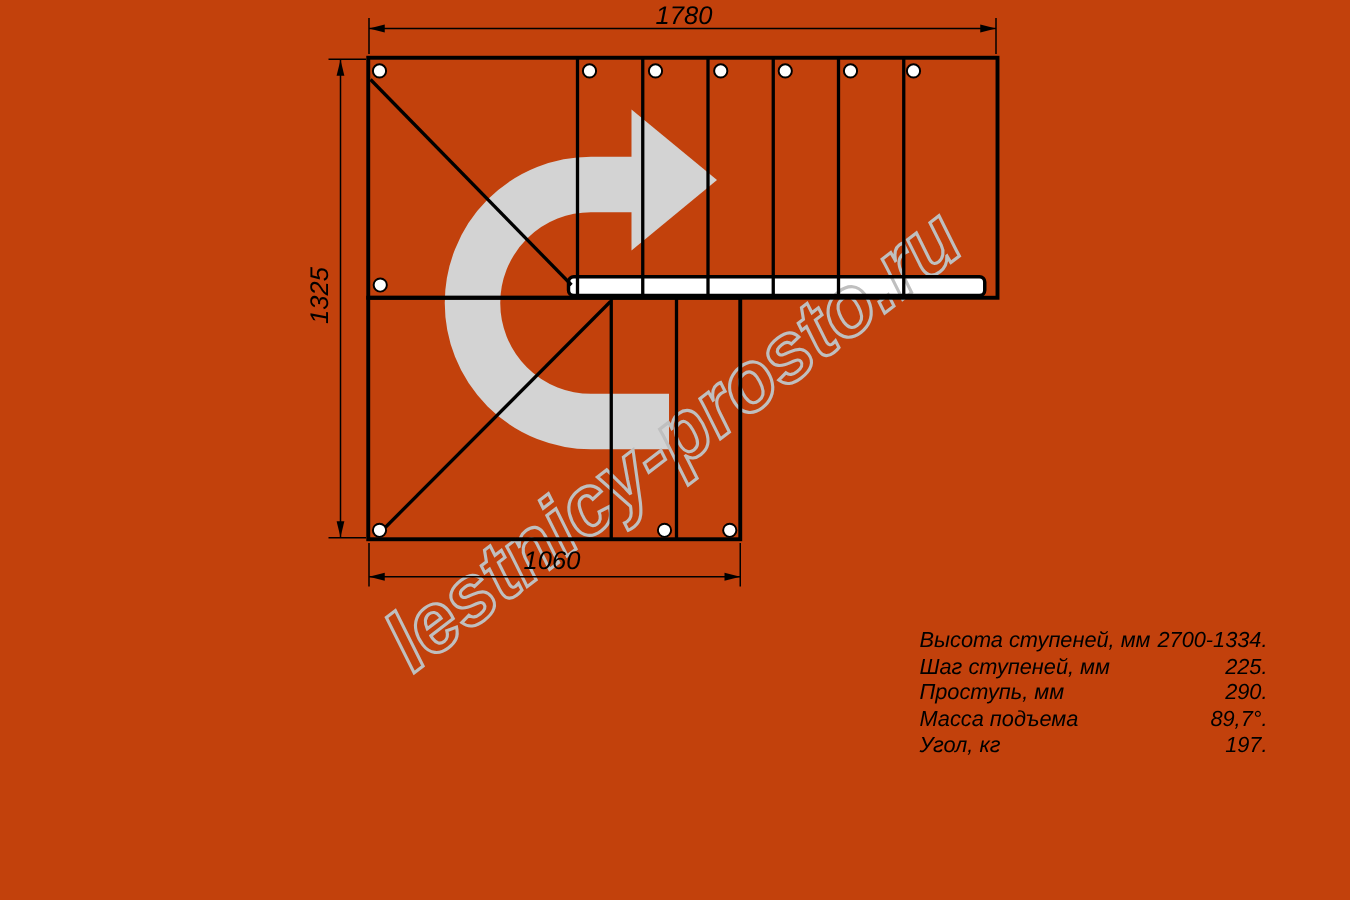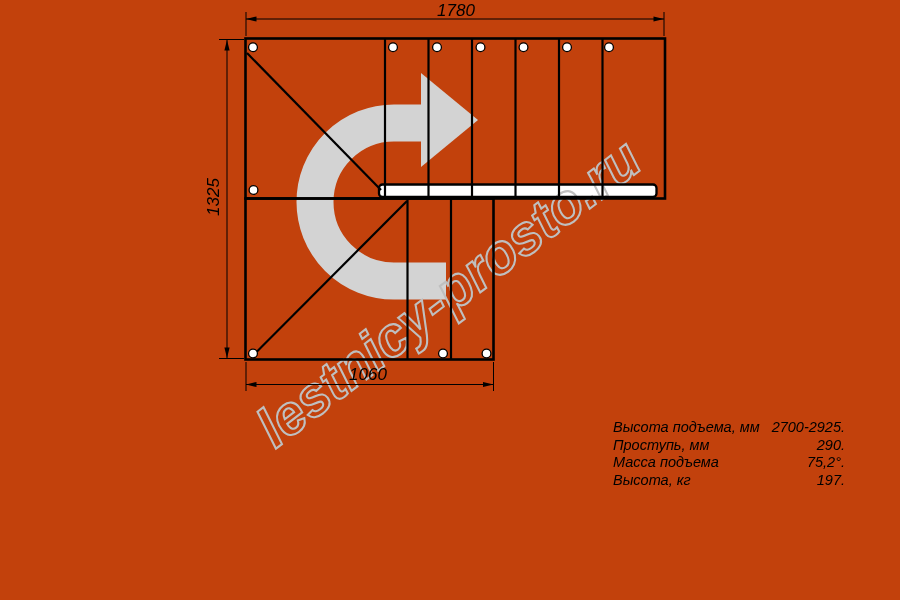--- a/index.html
+++ b/index.html
@@ -118,30 +118,34 @@
         <line x1="246" y1="384.5" x2="493.5" y2="384.5"></line>
       </g>
       <polygon points="246,384.5 256.5,381.9 256.5,387.1" fill="#000000"></polygon>
       <polygon points="493.5,384.5 483,381.9 483,387.1" fill="#000000"></polygon>
       <text class="dim-text" x="368" y="379.5" text-anchor="middle">1060</text>
     </g>
   </svg>
 
   <div class="specs">
     <div class="spec-row">
-      <span class="spec-label">Высота подъема, мм</span>
-      <span class="spec-value">2700-2925.</span>
+      <span class="spec-label">Высота ступеней, мм</span>
+      <span class="spec-value">2700-1334.</span>
+    </div>
+    <div class="spec-row">
+      <span class="spec-label">Шаг ступеней, мм</span>
+      <span class="spec-value">225.</span>
     </div>
     <div class="spec-row">
       <span class="spec-label">Проступь, мм</span>
       <span class="spec-value">290.</span>
     </div>
     <div class="spec-row">
       <span class="spec-label">Масса подъема</span>
-      <span class="spec-value">75,2°.</span>
+      <span class="spec-value">89,7°.</span>
     </div>
     <div class="spec-row">
-      <span class="spec-label">Высота, кг</span>
+      <span class="spec-label">Угол, кг</span>
       <span class="spec-value">197.</span>
     </div>
   </div>
 
 </div>
 
 </body></html>

